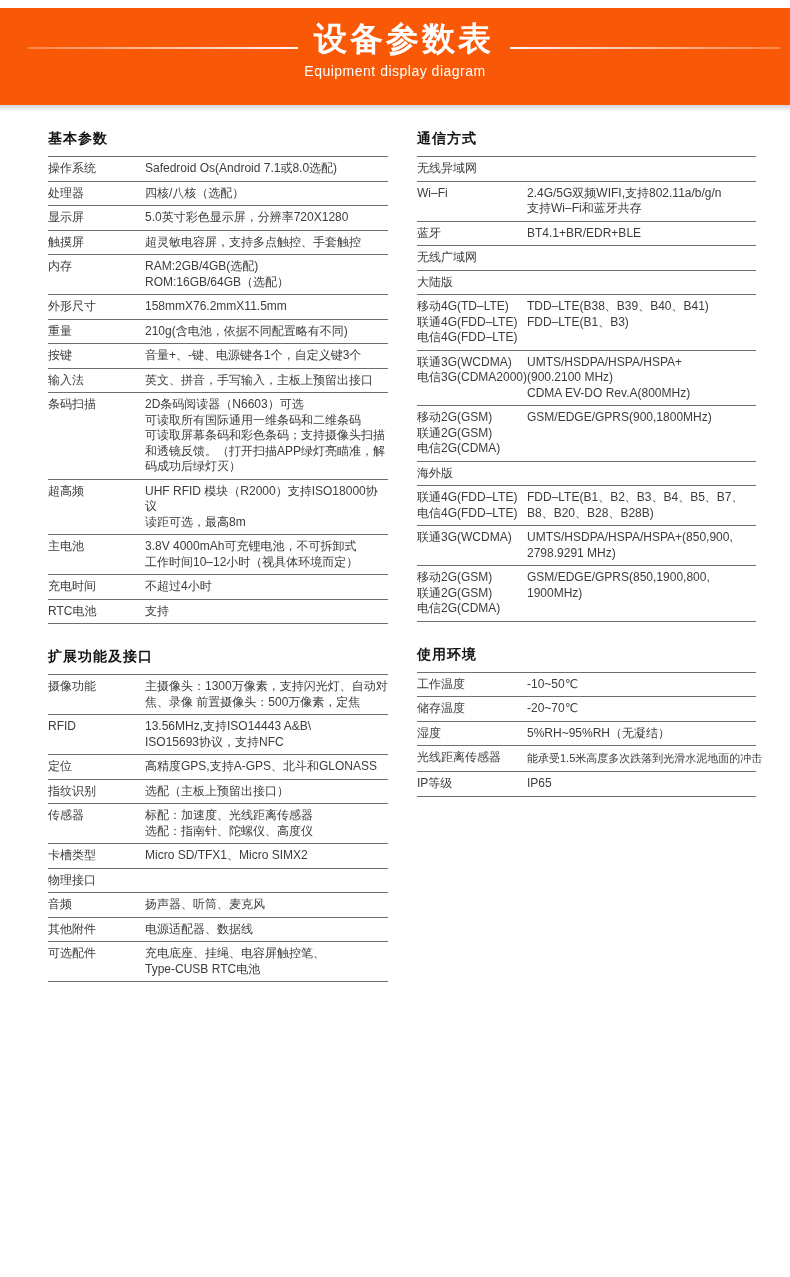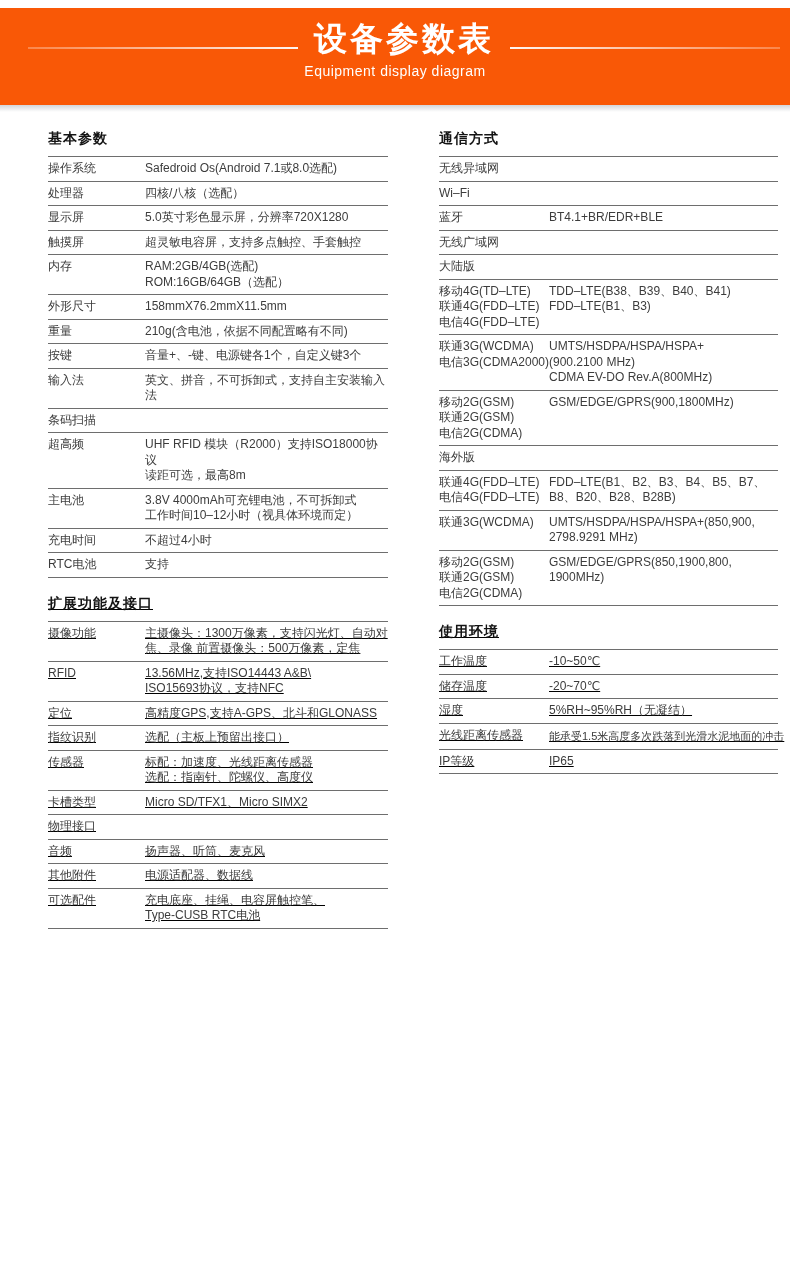--- a/index.html
+++ b/index.html
@@ -32,23 +32,23 @@
     margin:0 16px;font-size:33px;font-weight:700;letter-spacing:3px;
     line-height:1.25;white-space:nowrap;
   }
   .banner-subtitle{font-size:14px;margin-top:4px;letter-spacing:.5px;}
   .banner-shadow{height:7px;background:linear-gradient(180deg,#d3d6da,rgba(255,255,255,0));}
 
   
   .content{position:absolute;top:130px;left:0;right:0;}
   .col{position:absolute;top:0;}
   .col-left{left:48px;width:340px;}
-  .col-right{left:439px;width:339px;}
-
-  .spec-section + .spec-section{margin-top:17px;text-decoration:underline;}
+  .col-right{left:417px;width:339px;}
+
+  .spec-section + .spec-section{margin-top:24px;}
   .section-title{
     font-size:14px;font-weight:700;color:var(--heading);
     margin:0 0 8px 0;letter-spacing:1px;
   }
   .spec-table{border-top:1px solid var(--line);}
   .spec-row{display:flex;border-bottom:1px solid var(--line);padding:4px 0;}
   .cell{font-size:12px;line-height:15.5px;color:var(--text);}
   .cell-label{width:97px;flex:none;padding-right:4px;white-space:pre-line;}
   .col-right .cell-label{width:110px;white-space:pre;}
   .cell-value{flex:1;white-space:pre-line;}
@@ -107,24 +107,27 @@
             <div class="spec-row">
               <div class="cell cell-label">重量</div>
               <div class="cell cell-value">210g(含电池，依据不同配置略有不同)</div>
             </div>
             <div class="spec-row">
               <div class="cell cell-label">按键</div>
               <div class="cell cell-value">音量+、-键、电源键各1个，自定义键3个</div>
             </div>
             <div class="spec-row">
               <div class="cell cell-label">输入法</div>
-              <div class="cell cell-value">英文、拼音，不可拆卸式，支持自主安装输入法</div>
+              <div class="cell cell-value">英文、拼音，手写输入，主板上预留出接口</div>
             </div>
             <div class="spec-row">
               <div class="cell cell-label">条码扫描</div>
+              <div class="cell cell-value">2D条码阅读器（N6603）可选
+可读取所有国际通用一维条码和二维条码
+可读取屏幕条码和彩色条码；支持摄像头扫描和透镜反馈。（打开扫描APP绿灯亮瞄准，解码成功后绿灯灭）</div>
             </div>
             <div class="spec-row">
               <div class="cell cell-label">超高频</div>
               <div class="cell cell-value">UHF RFID 模块（R2000）支持ISO18000协议
 读距可选，最高8m</div>
             </div>
             <div class="spec-row">
               <div class="cell cell-label">主电池</div>
               <div class="cell cell-value">3.8V 4000mAh可充锂电池，不可拆卸式
 工作时间10–12小时（视具体环境而定）</div>
@@ -189,20 +192,22 @@
       </div>
     <div class="col col-right">
         <section class="spec-section sec-comm">
           <h2 class="section-title">通信方式</h2>
           <div class="spec-table">
             <div class="spec-row group-row">
               <div class="cell group-label">无线异域网</div>
             </div>
             <div class="spec-row">
               <div class="cell cell-label">Wi–Fi</div>
+              <div class="cell cell-value">2.4G/5G双频WIFI,支持802.11a/b/g/n
+支持Wi–Fi和蓝牙共存</div>
             </div>
             <div class="spec-row">
               <div class="cell cell-label">蓝牙</div>
               <div class="cell cell-value">BT4.1+BR/EDR+BLE</div>
             </div>
             <div class="spec-row group-row">
               <div class="cell group-label">无线广域网</div>
             </div>
             <div class="spec-row group-row">
               <div class="cell group-label">大陆版</div>

